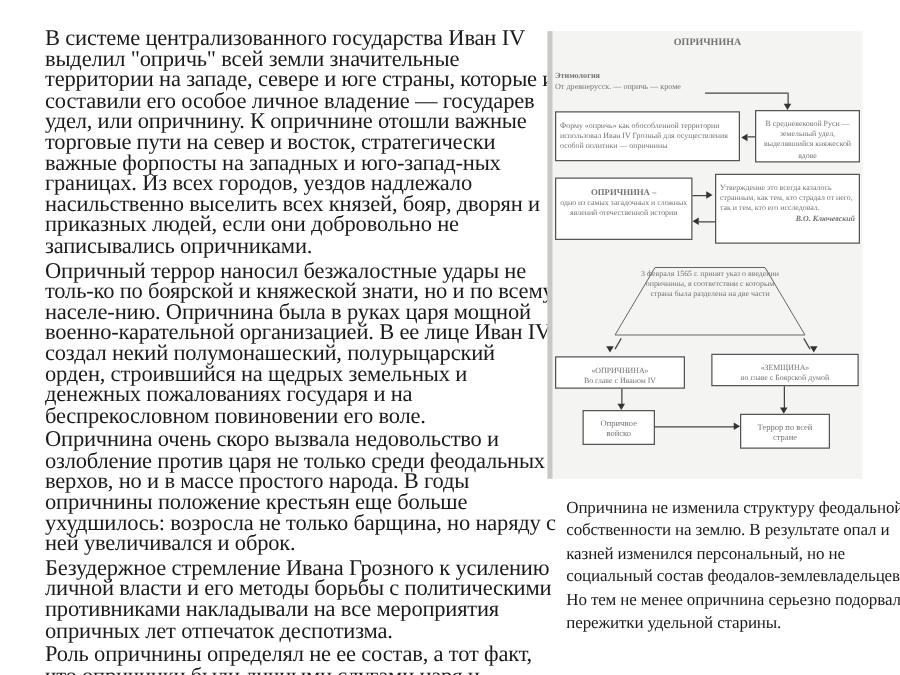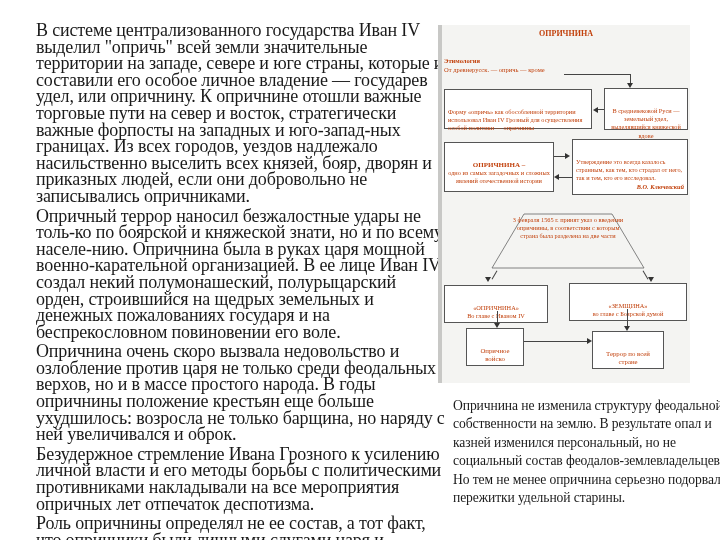--- a/index.html
+++ b/index.html
@@ -12,26 +12,26 @@
       font-size: 18px; line-height: 16.6px; letter-spacing: -0.15px;
     }
     .left-col p { margin: 0 0 3px 0; }
     .right-text {
       position: absolute; left: 453px; top: 397px; width: 275px;
       font-size: 13.6px; line-height: 18.4px; letter-spacing: -0.1px;
     }
     .diagram {
       position: absolute; left: 438px; top: 25px; width: 248px; height: 358px;
       background: #f4f4f2; border-left: 4px solid #c8c8c6;
-      font-family: "Liberation Serif", serif; color: #c2410c;
+      font-family: "Liberation Serif", serif; color: #737373;
     }
     .d-title { position: absolute; left: 0; width: 248px; top: 4px; text-align: center; font-weight: bold; font-size: 8px; line-height: 10px; }
     .d-etym-head { position: absolute; left: 2px; top: 32px; font-size: 6.5px; font-weight: bold; }
     .d-etym { position: absolute; left: 2px; top: 41px; font-size: 6.5px; }
-    .box { position: absolute; border: 1px solid #555; background: #fff; font-size: 6.3px; line-height: 8.2px; box-sizing: border-box; padding: 18px 3px; }
+    .box { position: absolute; border: 1px solid #555; background: #fff; font-size: 6.3px; line-height: 8.2px; box-sizing: border-box; padding: 7px 3px; }
     .box.center { text-align: center; }
     .box b { font-size: 7px; }
     .line { position: absolute; background: #444; }
     .arrow-l { position: absolute; width: 0; height: 0; border-top: 3px solid transparent; border-bottom: 3px solid transparent; border-right: 5px solid #333; }
     .arrow-r { position: absolute; width: 0; height: 0; border-top: 3px solid transparent; border-bottom: 3px solid transparent; border-left: 5px solid #333; }
     .arrow-d { position: absolute; width: 0; height: 0; border-left: 3px solid transparent; border-right: 3px solid transparent; border-top: 5px solid #333; }
     .trap { position: absolute; left: 70px; top: 188px; width: 112px; height: 56px; text-align: center; font-size: 6.3px; line-height: 8.2px; }
     .trap svg { position: absolute; left: -30px; top: 0; }
     .trap-text { position: relative; padding-top: 3px; }
     .quote-author { text-align: right; font-style: italic; font-weight: bold; }

